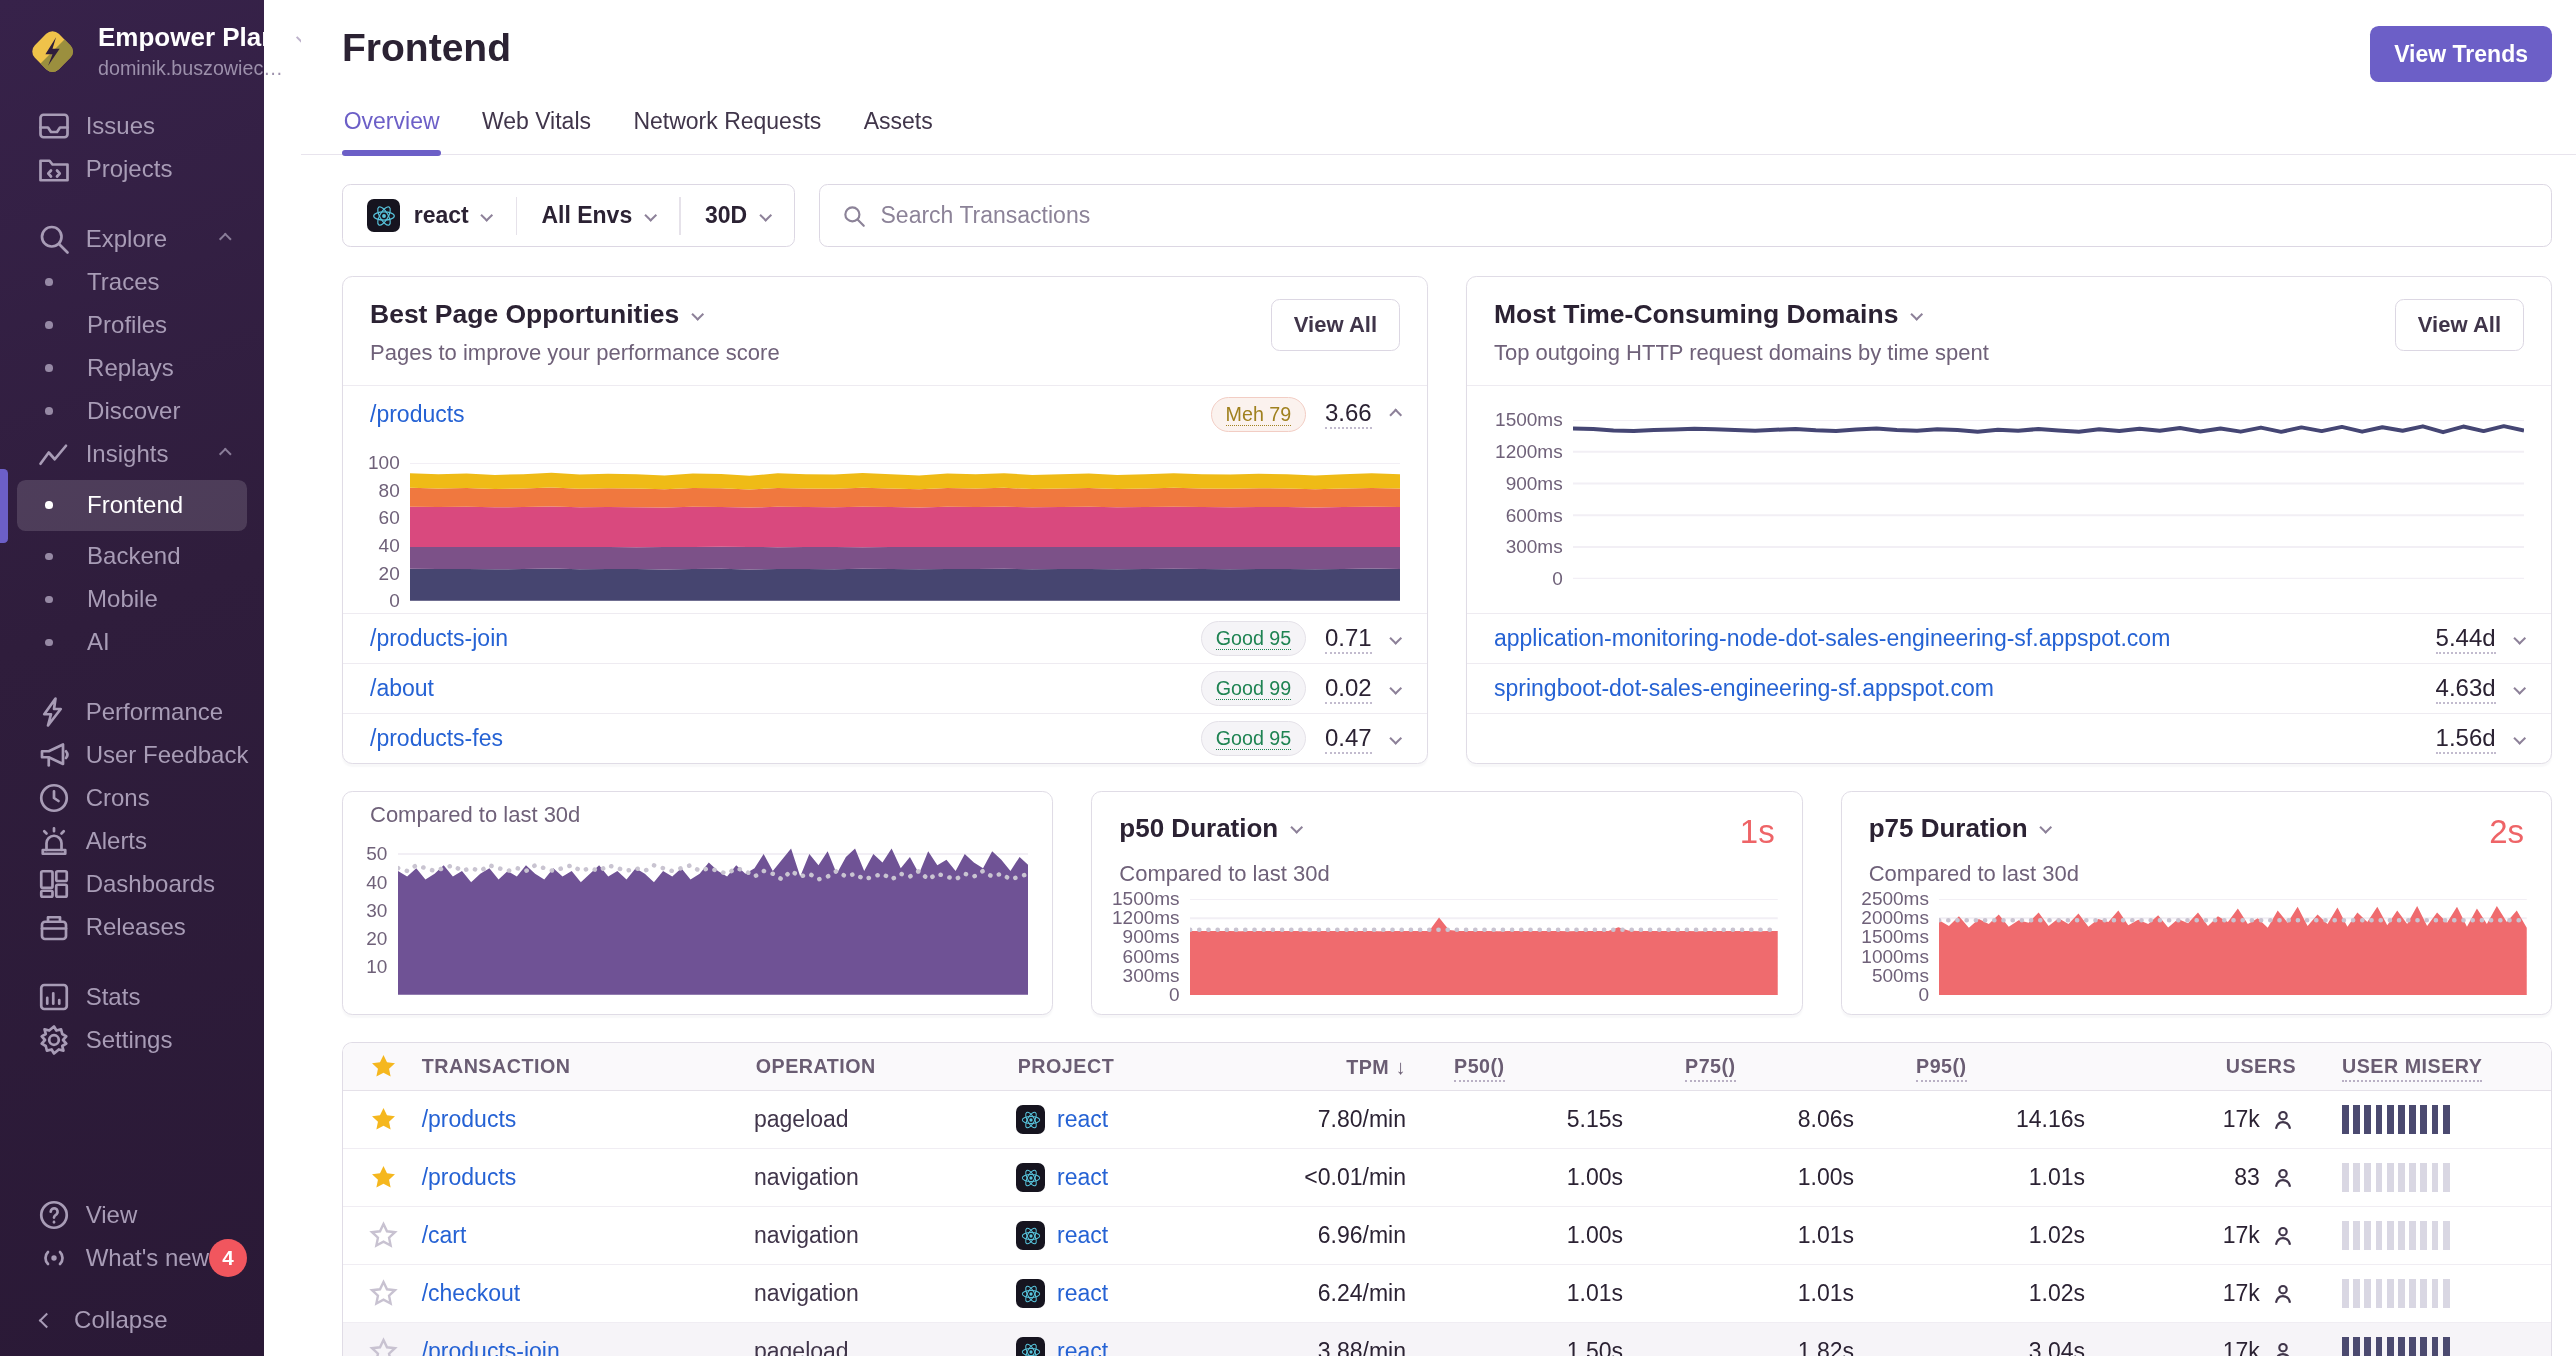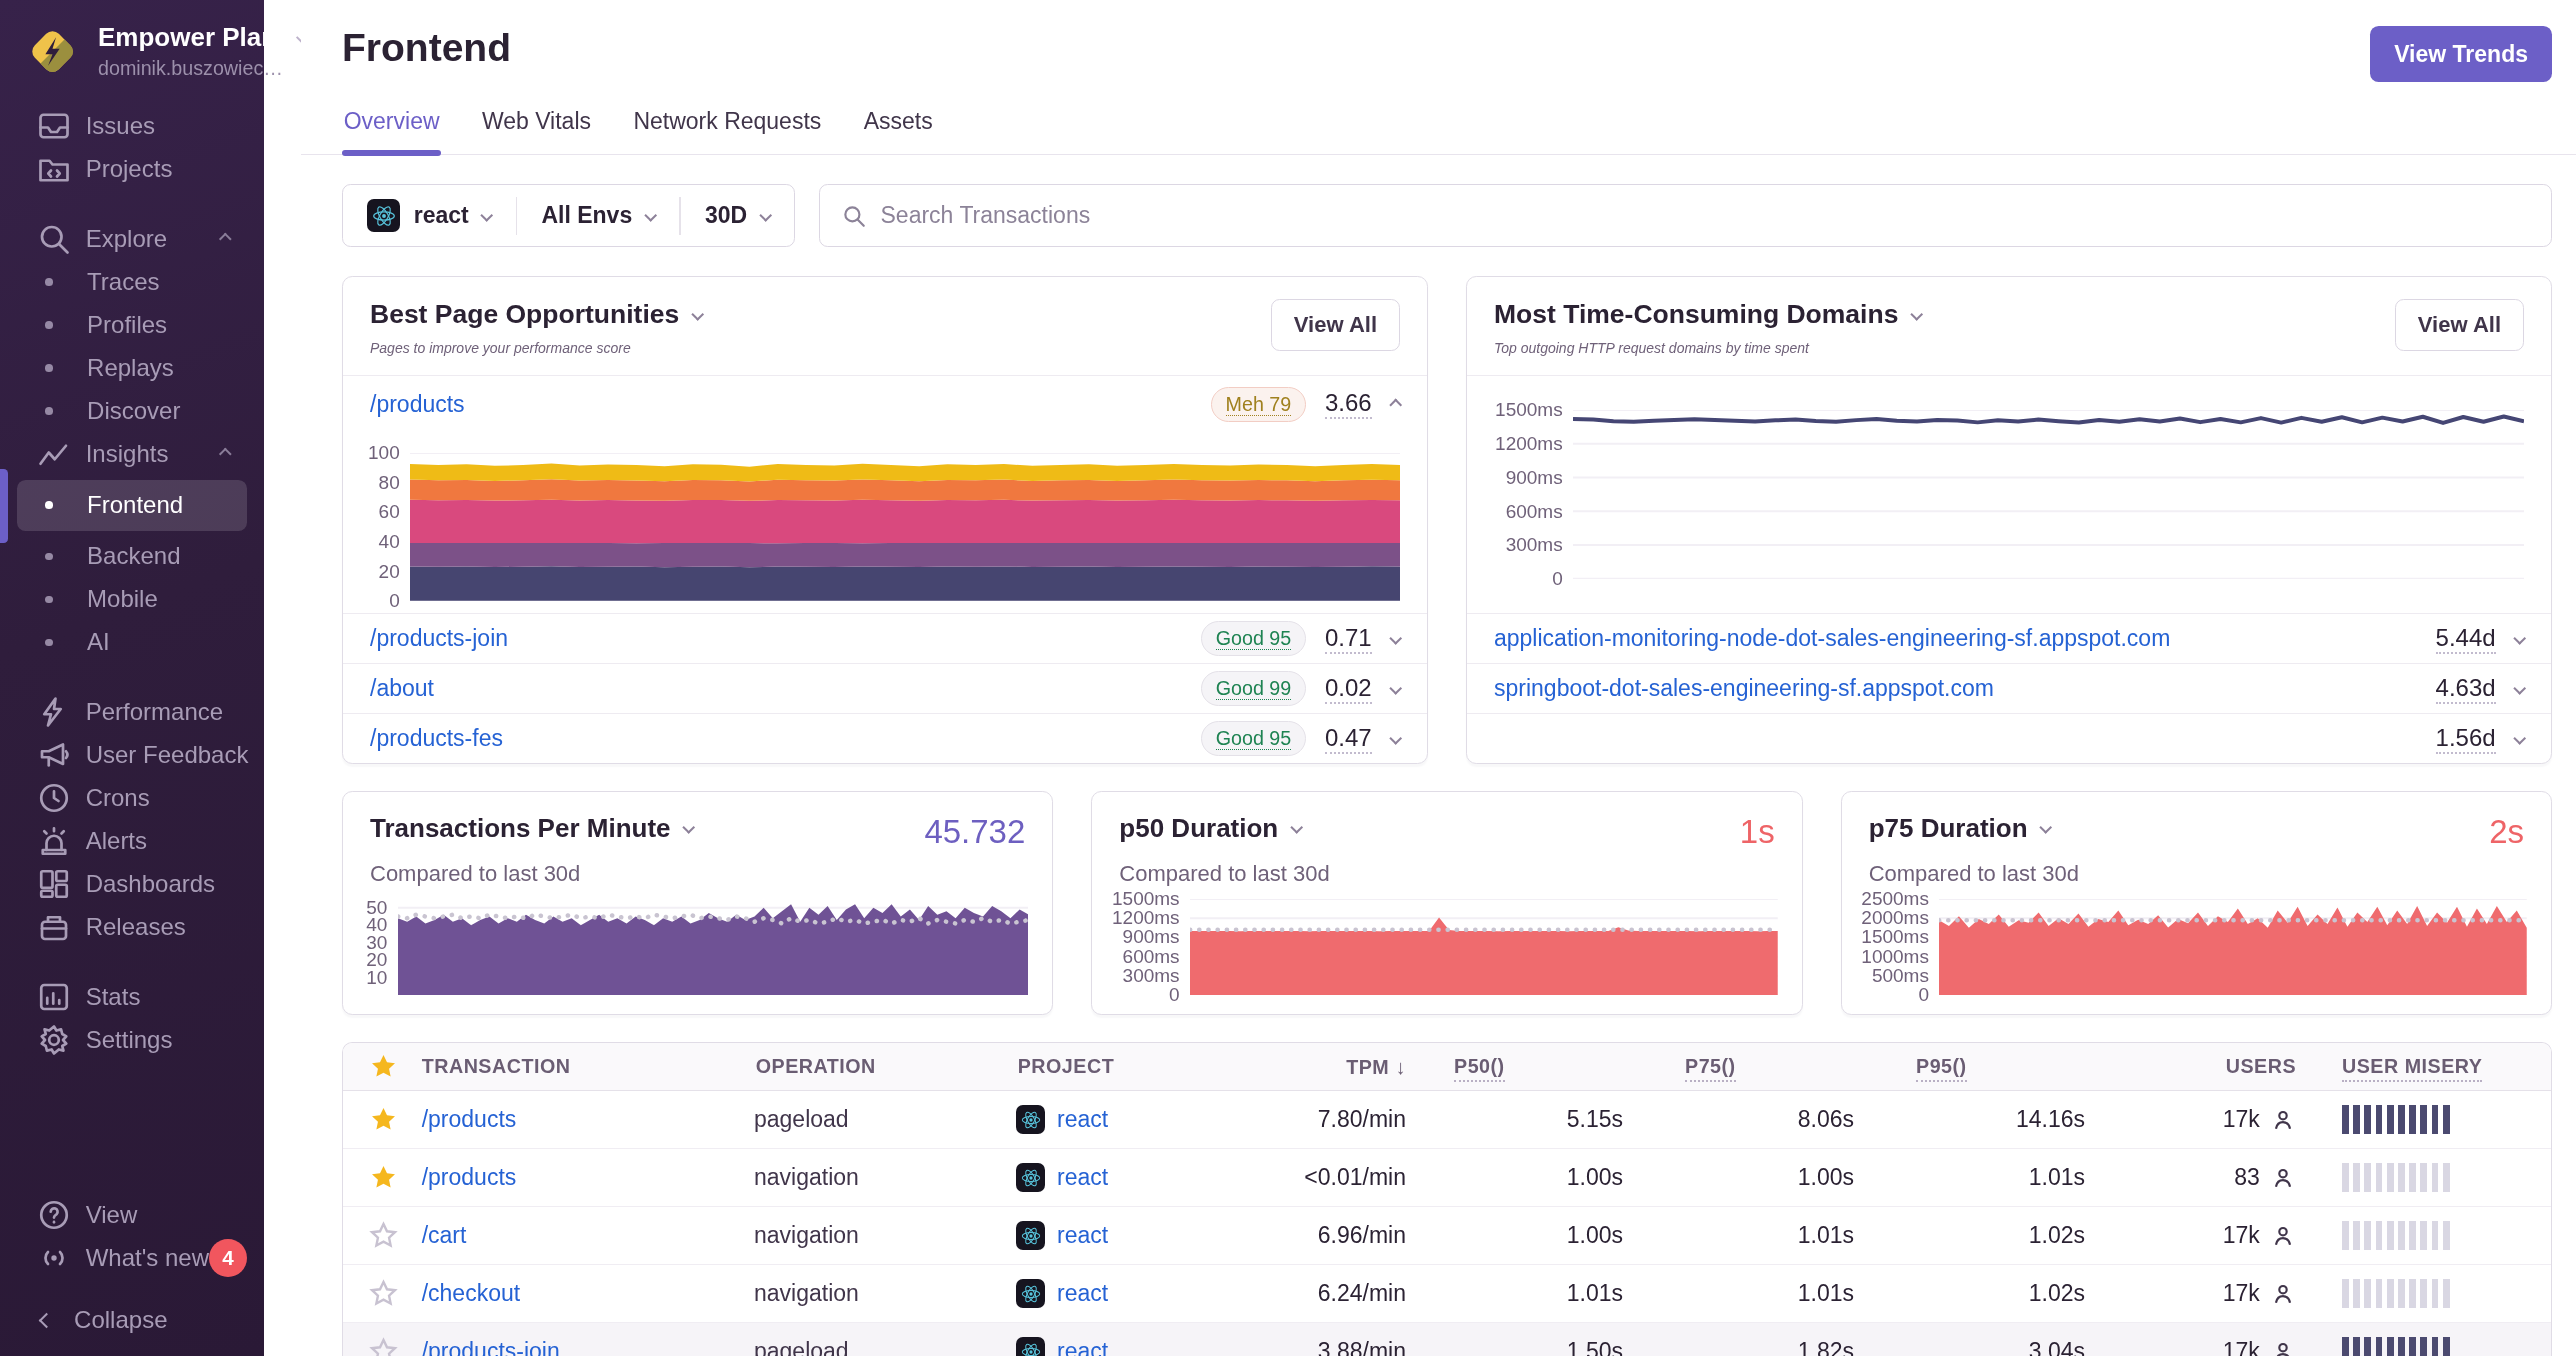--- a/index.html
+++ b/index.html
@@ -71,21 +71,21 @@
   .search-box input::placeholder{ color:#8c8398; }
 
   .grid1{ display:flex; gap:38px; margin-top:29px; }
   .panel{ flex:1; border:1.7px solid #e0dce6; border-radius:10.3px; background:#fff;
     box-shadow:0 2.6px 1.7px rgba(43,34,51,.03); display:flex; flex-direction:column; overflow:hidden; }
   .panel.tall{ height:488px; }
   .panel-head{ display:flex; justify-content:space-between; align-items:flex-start;
     padding:22px 27px 19px; border-bottom:1.7px solid #eeebf1; }
   .p-title{ font-size:26.5px; font-weight:700; display:flex; align-items:center; gap:13.7px; color:#2b2233; }
   .p-title .chev{ width:9.4px; height:9.4px; color:#8d8199; }
-  .p-sub{ font-size:14px; color:#6f6179; margin-top:10.3px;font-style:italic; }
+  .p-sub{ font-size:22px; color:#6f6179; margin-top:10.3px; }
   .btn-secondary{ background:#fff; border:1.7px solid #dcd7e3; border-radius:8.6px;
     font-size:22px; font-weight:700; color:#40354a; padding:12px 22px; cursor:pointer; }
 
   .item-row{ display:flex; align-items:center; padding:0 27px; height:50px;
     border-top:1.7px solid #eeebf1; font-size:23px; flex:none; }
   .item-row.first{ border-top:none; height:51px; padding-top:5.1px; }
   .link{ color:#2562d4; cursor:pointer; text-decoration:none; }
   .row-right{ margin-left:auto; display:flex; align-items:center; gap:19px; }
   .badge{ font-size:19.7px; border-radius:856px; padding:5.1px 13.7px; border:1.7px solid; white-space:nowrap; }
   .badge.meh{ background:#fbf2ee; border-color:#f2cdc4; color:#a0811f; }
@@ -484,27 +484,20 @@
           <div class="row-right">
             <span class="val">1.56d</span>
             <span class="chev down"></span>
           </div>
         </div>
       </div>
     </div>
 
     <div class="grid2">
       <div class="panel mini">
-        <div class="mini-head">
-          <div class="p-title" style="font-size:26px;">
-            <span>Transactions Per Minute</span>
-            <span class="chev down"></span>
-          </div>
-          <div class="mini-value" style="color:#6d5fc0;">45.732</div>
-        </div>
         <div class="mini-sub">Compared to last 30d</div>
         <div class="mini-chart">
           <div class="axis" style="width:46px;">
               <span style="top: 81.8182%;">10</span>
               <span style="top: 63.6364%;">20</span>
               <span style="top: 45.4545%;">30</span>
               <span style="top: 27.2727%;">40</span>
               <span style="top: 9.09091%;">50</span>
             </div>
           <div class="chart-box">

